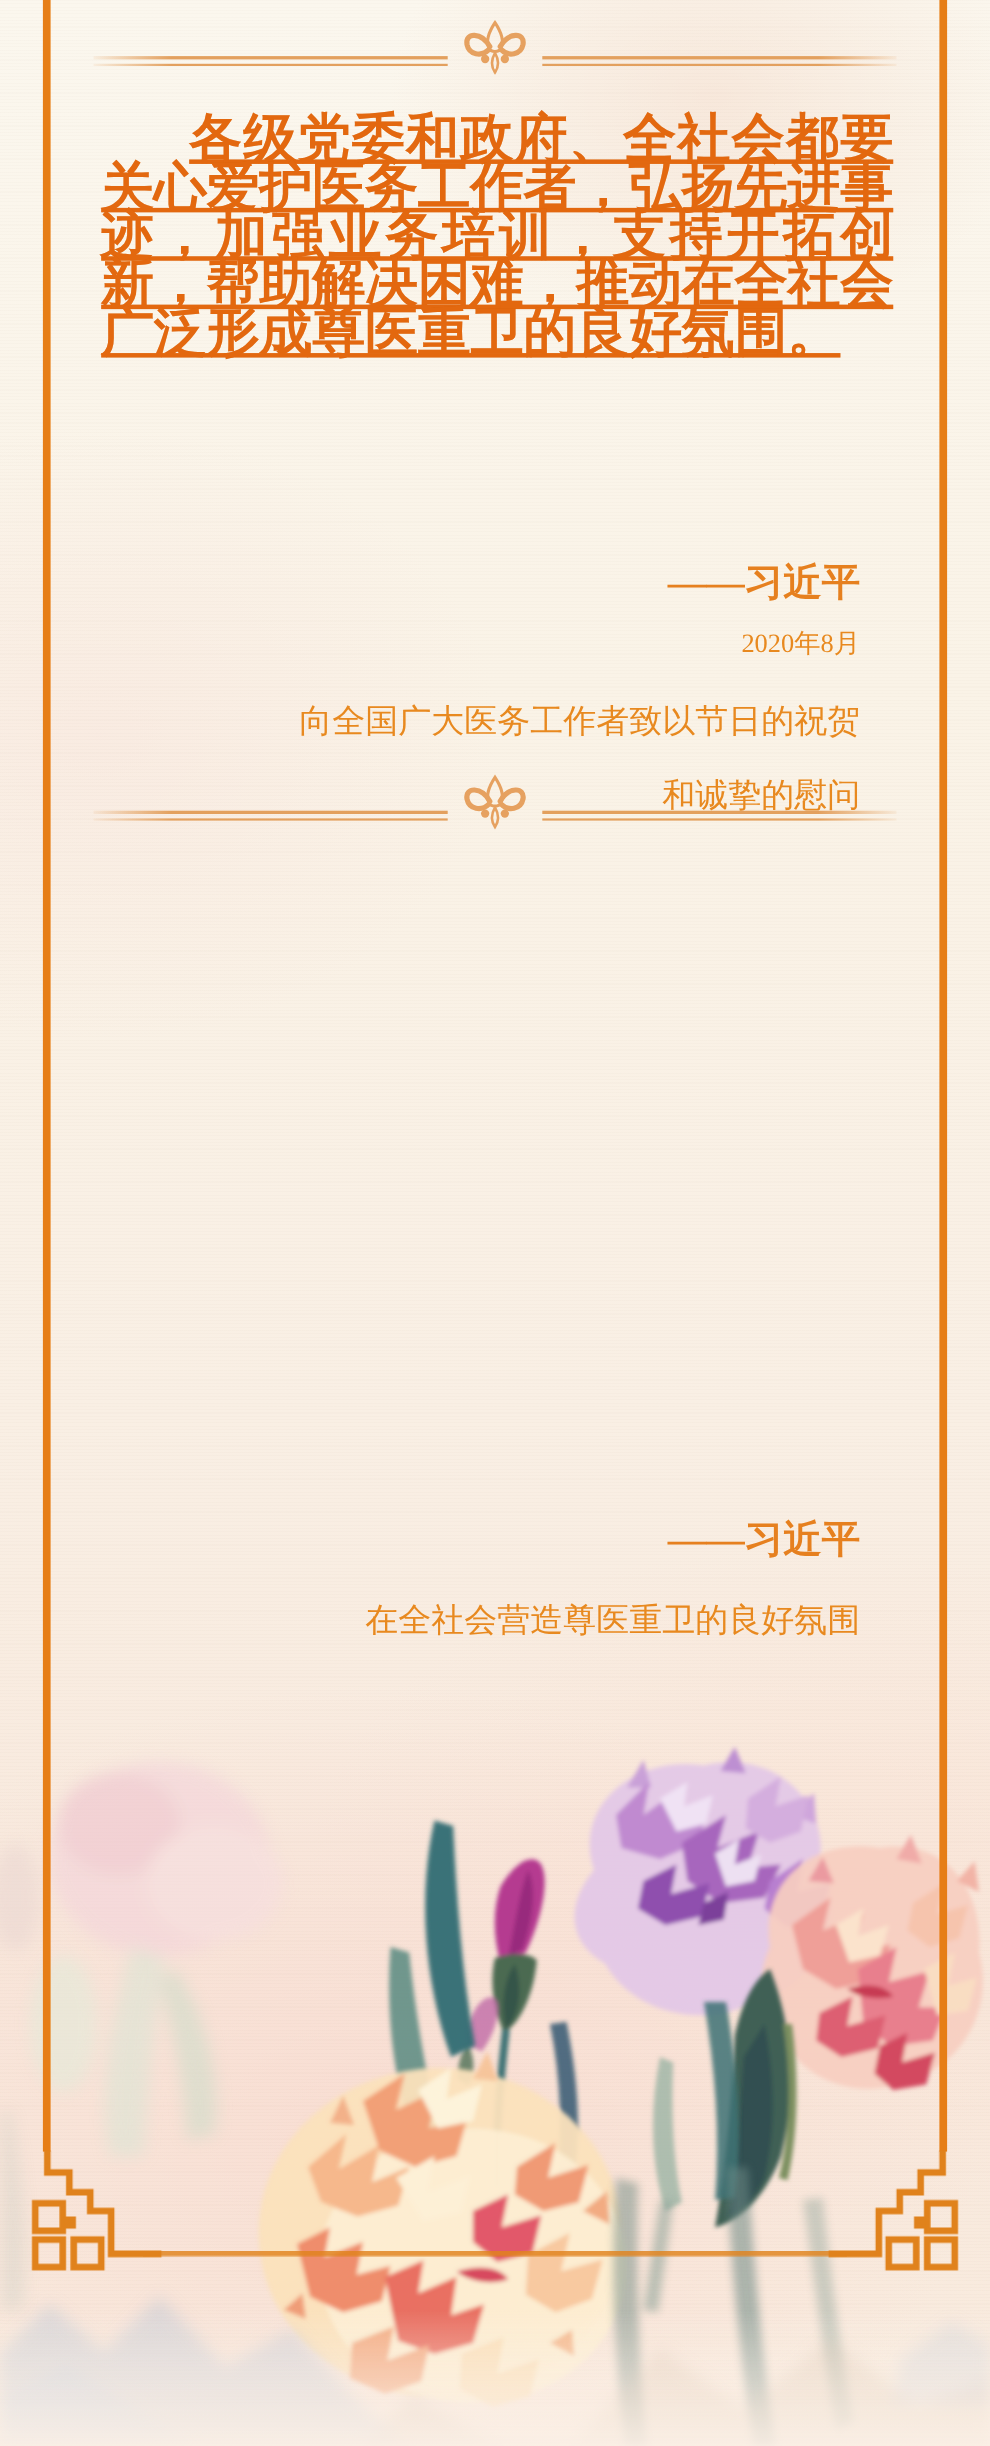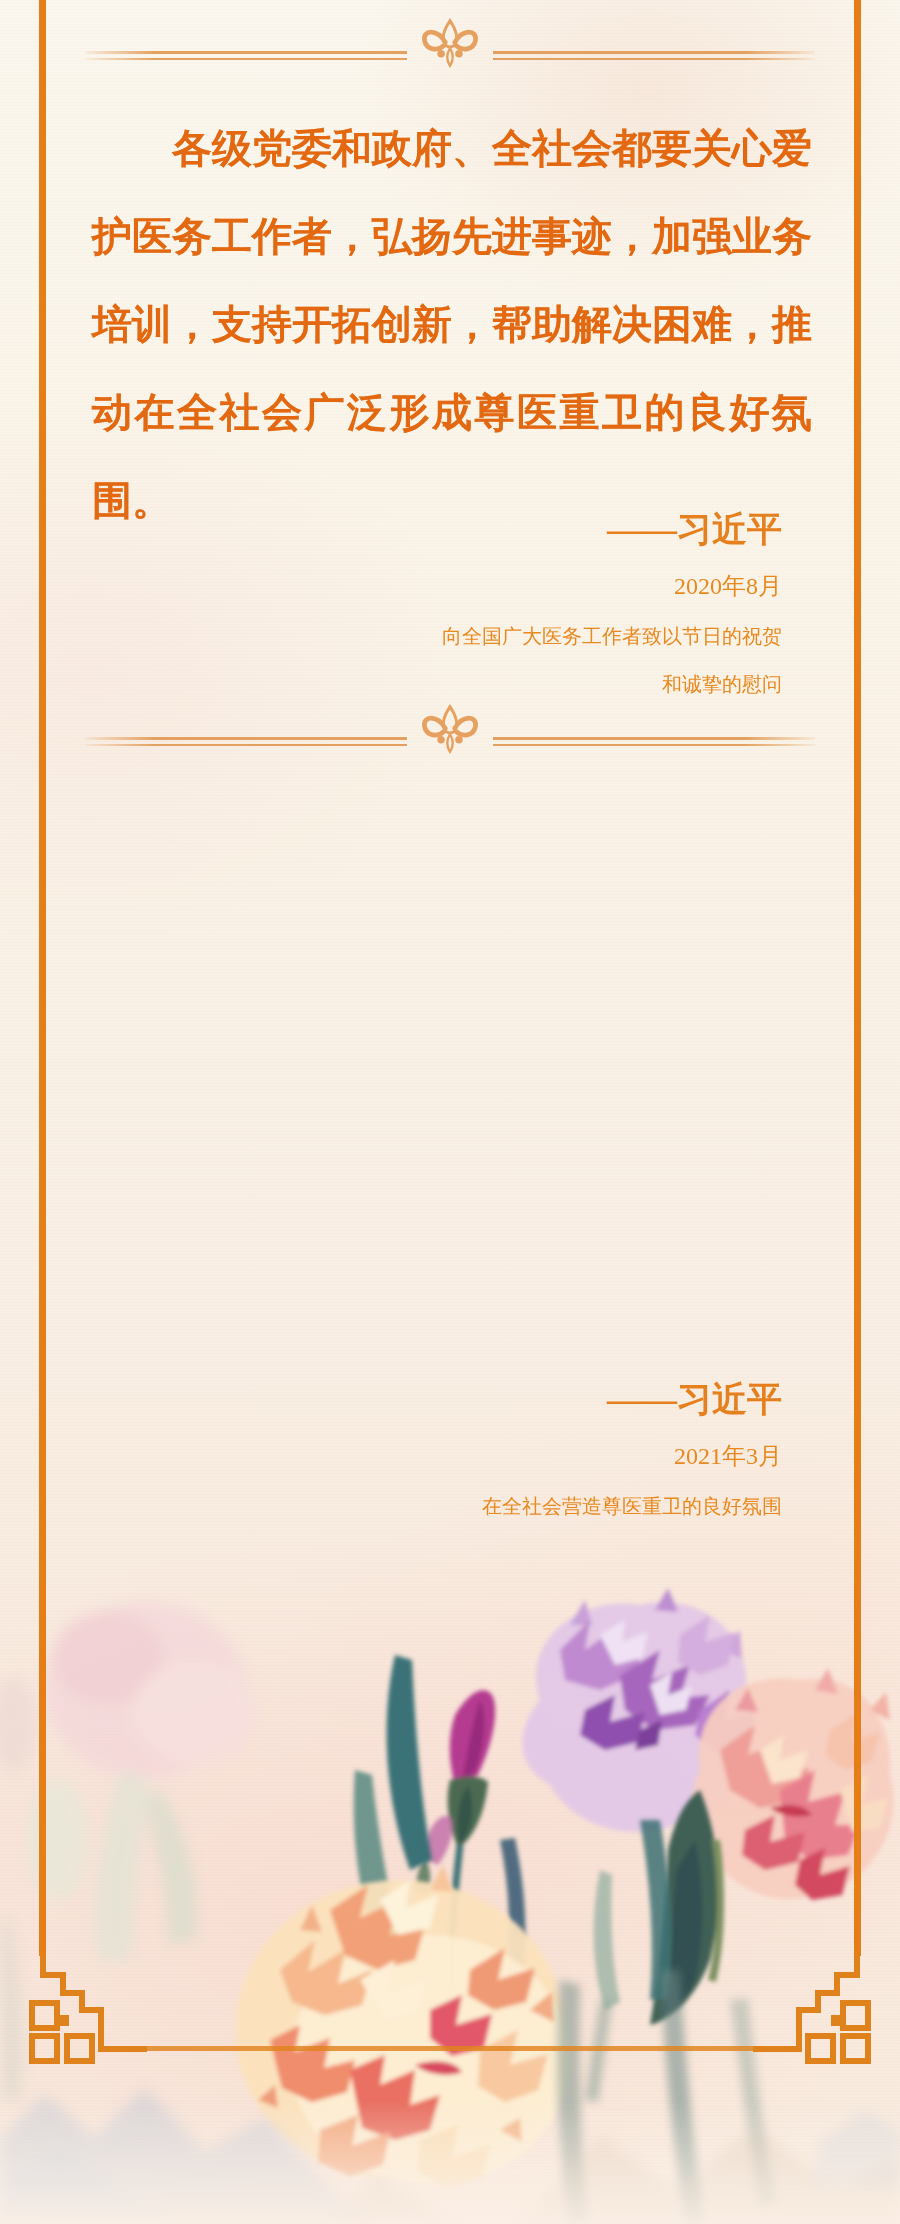--- a/index.html
+++ b/index.html
@@ -32,34 +32,35 @@
   .divider{position:absolute;left:85px;width:730px;height:64px;display:flex;align-items:center;z-index:2;}
   .dline{flex:1;height:12px;position:relative;}
   .dline::before{content:"";position:absolute;left:0;right:0;top:2px;height:3px;}
   .dline::after{content:"";position:absolute;left:0;right:0;top:9px;height:2px;}
   .dline-l::before,.dline-l::after{background:linear-gradient(to right, rgba(230,161,96,.1), #e3a05e 22%);}
   .dline-r::before,.dline-r::after{background:linear-gradient(to left , rgba(230,161,96,.1), #e3a05e 22%);}
   .fleur{width:66px;height:62px;margin:0 10px;transform:translateY(-7px);flex:0 0 auto;}
   
   .quote{
     position:absolute;left:92px;width:720px;
-    font-size:40px;line-height:88px;font-weight:700;
+    font-size:48px;line-height:44px;font-weight:700;
     color:#e3680f;text-align:justify;text-indent:80px;
     line-break:strict;word-break:normal;overflow-wrap:normal;
     z-index:2;margin:0;
     text-shadow:0 0 .5px rgba(195,92,10,.35);
+    text-decoration:underline;
   }
   .quote-1{top:105px;}
   .quote-2{top:800px;}
   .attr{position:absolute;left:92px;width:690px;text-align:right;z-index:2;}
   .attr-1{top:500px;}
   .attr-2{top:1370px;}
   .attr .name{font-size:35px;line-height:60px;font-weight:700;color:#e6801f;}
   .attr .date{font-size:24px;line-height:52px;color:#e8891f;}
-  .attr .ctx {font-size:20px;line-height:48px;color:#e8891f;}
+  .attr .ctx {font-size:30px;line-height:48px;color:#e8891f;margin-top:20px;}
   
   .art{position:absolute;left:0;top:1540px;width:900px;height:684px;z-index:1;}
 </style>
 </head>
 <body>
 
 <div class="page">
 
   <svg class="art" viewBox="0 0 900 684" aria-hidden="true">
     <defs>
@@ -241,17 +242,16 @@
       </g>
       <circle cx="25.5" cy="38" r="4" fill="#e6a160"></circle>
       <circle cx="44.5" cy="38" r="4" fill="#e6a160"></circle>
     </svg>
     <div class="dline dline-r"></div>
   </div>
 
 
   <div class="attr attr-2">
     <div class="name">——习近平</div>
-    <div class="date">2021年3月</div>
     <div class="ctx">在全社会营造尊医重卫的良好氛围</div>
   </div>
 
 </div>
 
 </body></html>

